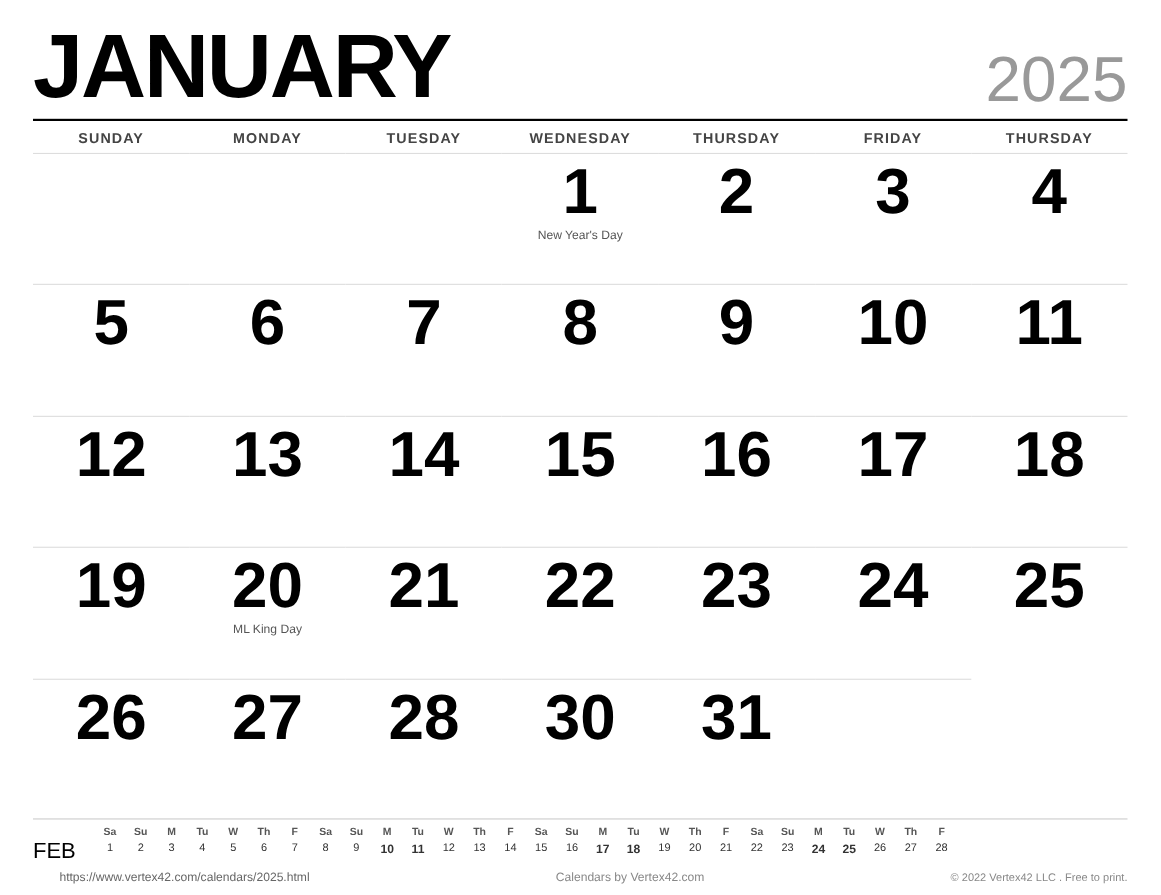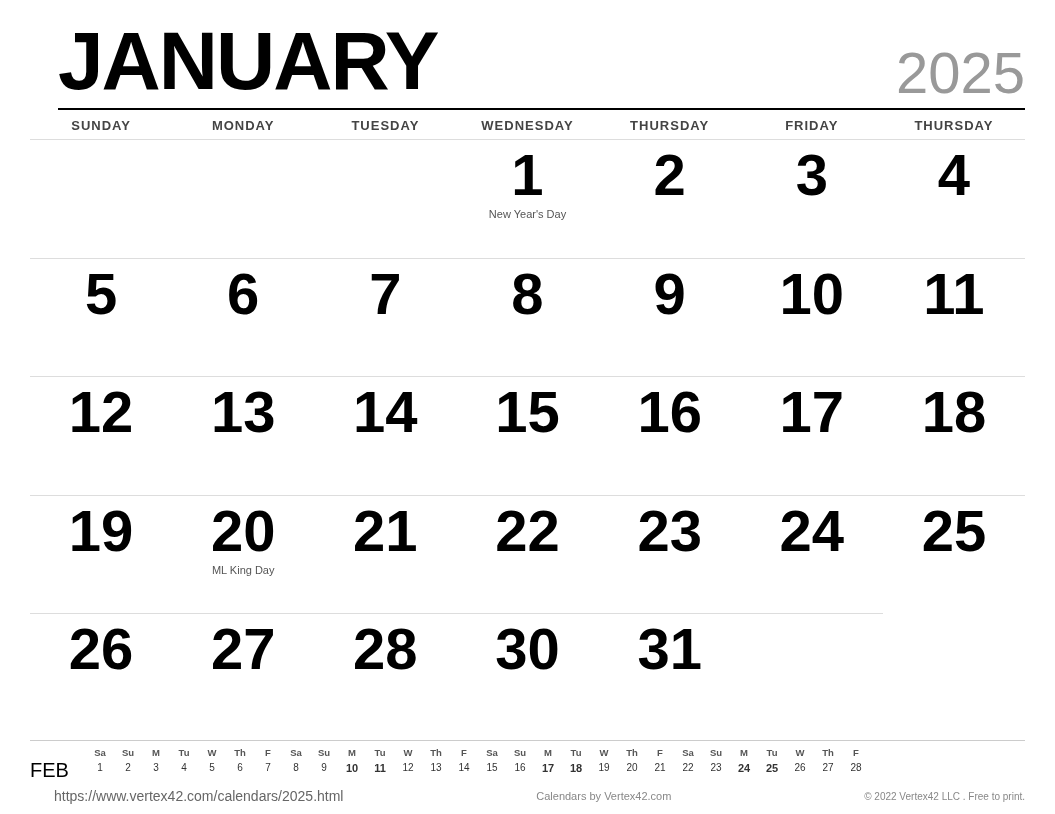--- a/index.html
+++ b/index.html
@@ -21,21 +21,20 @@
       flex-direction: column;
     }
 
     .header-row {
       display: flex;
       justify-content: space-between;
       align-items: flex-end;
       margin-bottom: 4px;
       border-bottom: 2px solid #000;
       padding-bottom: 6px;
-      margin-left: 28px;
     }
 
     .month-title {
       font-size: 82px;
       font-weight: 900;
       color: #000;
       line-height: 1;
       letter-spacing: -2px;
       font-family: Arial Black, Arial, sans-serif;
     }
@@ -150,21 +149,21 @@
 
     .footer-row {
       display: flex;
       justify-content: space-between;
       align-items: center;
       padding-top: 4px;
       margin-top: 2px;
     }
 
     .footer-url {
-      font-size: 14px;
+      font-size: 11px;
       color: #666;
       padding-left: 24px;
     }
 
     .footer-credit {
       font-size: 11px;
       color: #888;
     }
 
     .footer-copy {

